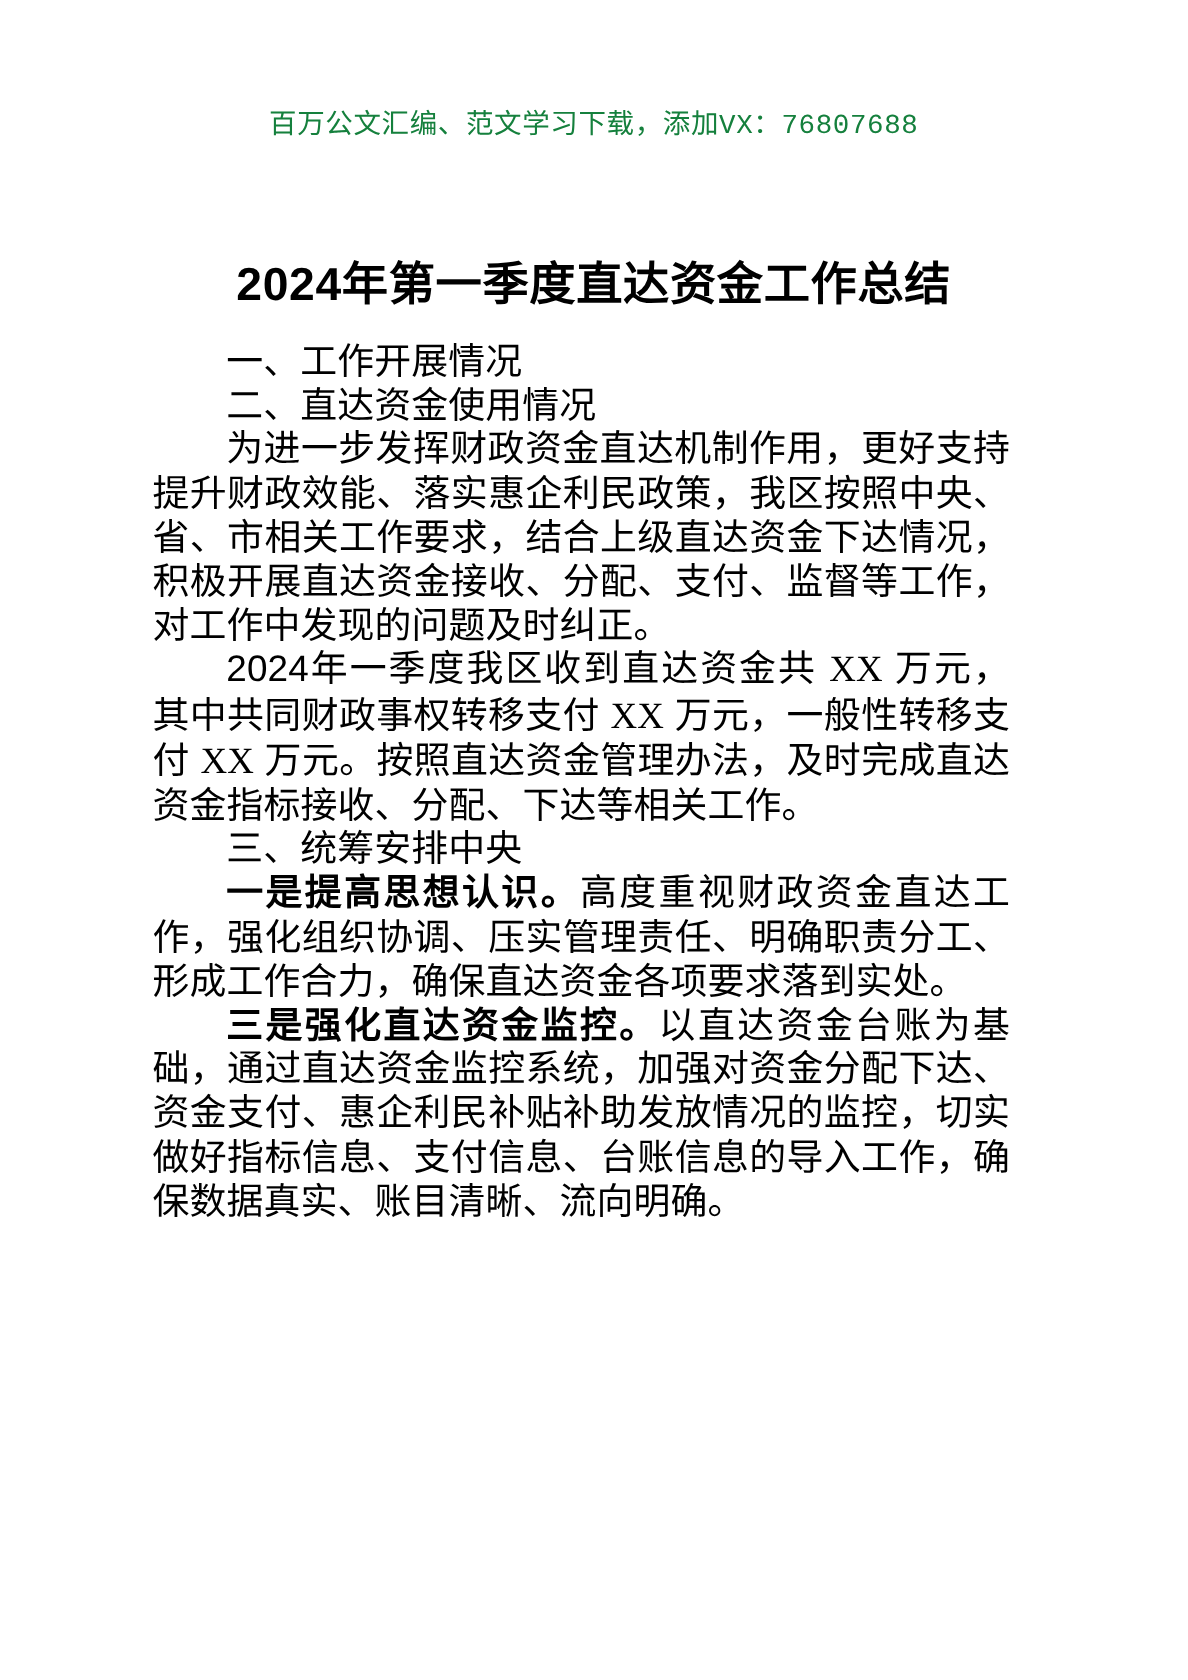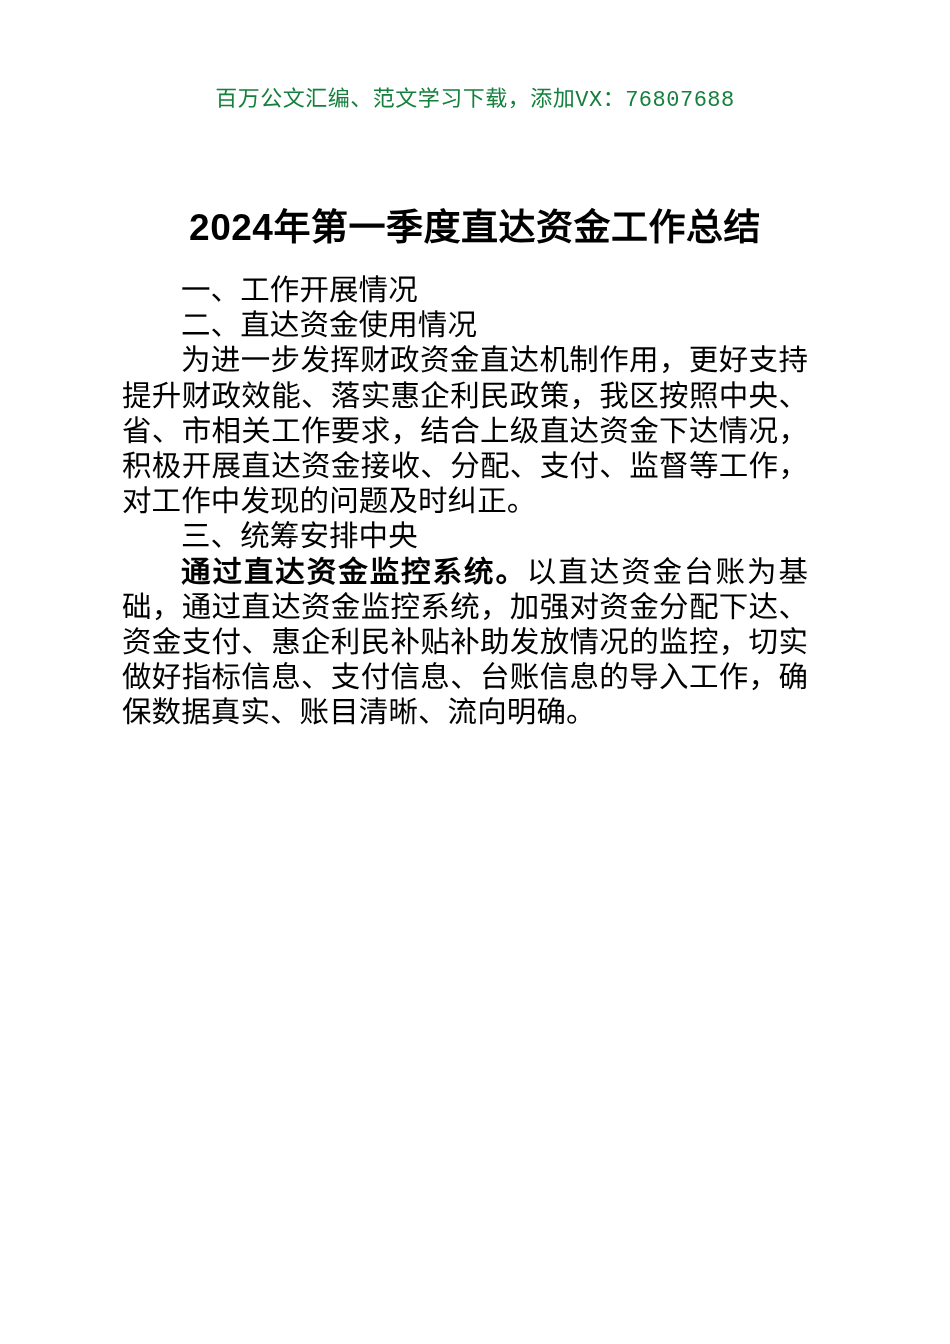--- a/index.html
+++ b/index.html
@@ -98,21 +98,23 @@
   <h1 class="doc-title">2024年第一季度直达资金工作总结</h1>
 
   <div class="body-block">
 
     <p class="para section-head">一、工作开展情况</p>
 
     <p class="para section-head">二、直达资金使用情况</p>
 
     <p class="para">为进一步发挥财政资金直达机制作用，更好支持提升财政效能、落实惠企利民政策，我区按照中央、省、市相关工作要求，结合上级直达资金下达情况，积极开展直达资金接收、分配、支付、监督等工作，对工作中发现的问题及时纠正。</p>
 
+    <p class="para"><span>2024年一季度我区收到直达资金共 </span><span class="serif">XX</span><span> 万元，其中共同财政事权转移支付 </span><span class="serif">XX</span><span> 万元，一般性转移支付 </span><span class="serif">XX</span><span> 万元。按照直达资金管理办法，及时完成直达资金指标接收、分配、下达等相关工作。</span></p>
 
     <p class="para section-head">三、统筹安排中央</p>
 
+    <p class="para"><span class="lead-bold">一是提高思想认识。</span><span>高度重视财政资金直达工作，强化组织协调、压实管理责任、明确职责分工、形成工作合力，确保直达资金各项要求落到实处。</span></p>
 
 
-    <p class="para"><span class="lead-bold">通过直达资金监控系统。</span><span>以直达资金台账为基础，通过直达资金监控系统，加强对资金分配下达、资金支付、惠企利民补贴补助发放情况的监控，切实做好指标信息、支付信息、台账信息的导入工作，确保数据真实、账目清晰、流向明确。</span></p>
+    <p class="para"><span class="lead-bold">三是强化直达资金监控。</span><span>以直达资金台账为基础，通过直达资金监控系统，加强对资金分配下达、资金支付、惠企利民补贴补助发放情况的监控，切实做好指标信息、支付信息、台账信息的导入工作，确保数据真实、账目清晰、流向明确。</span></p>
 
   </div>
 </div>
 
 </body></html>

